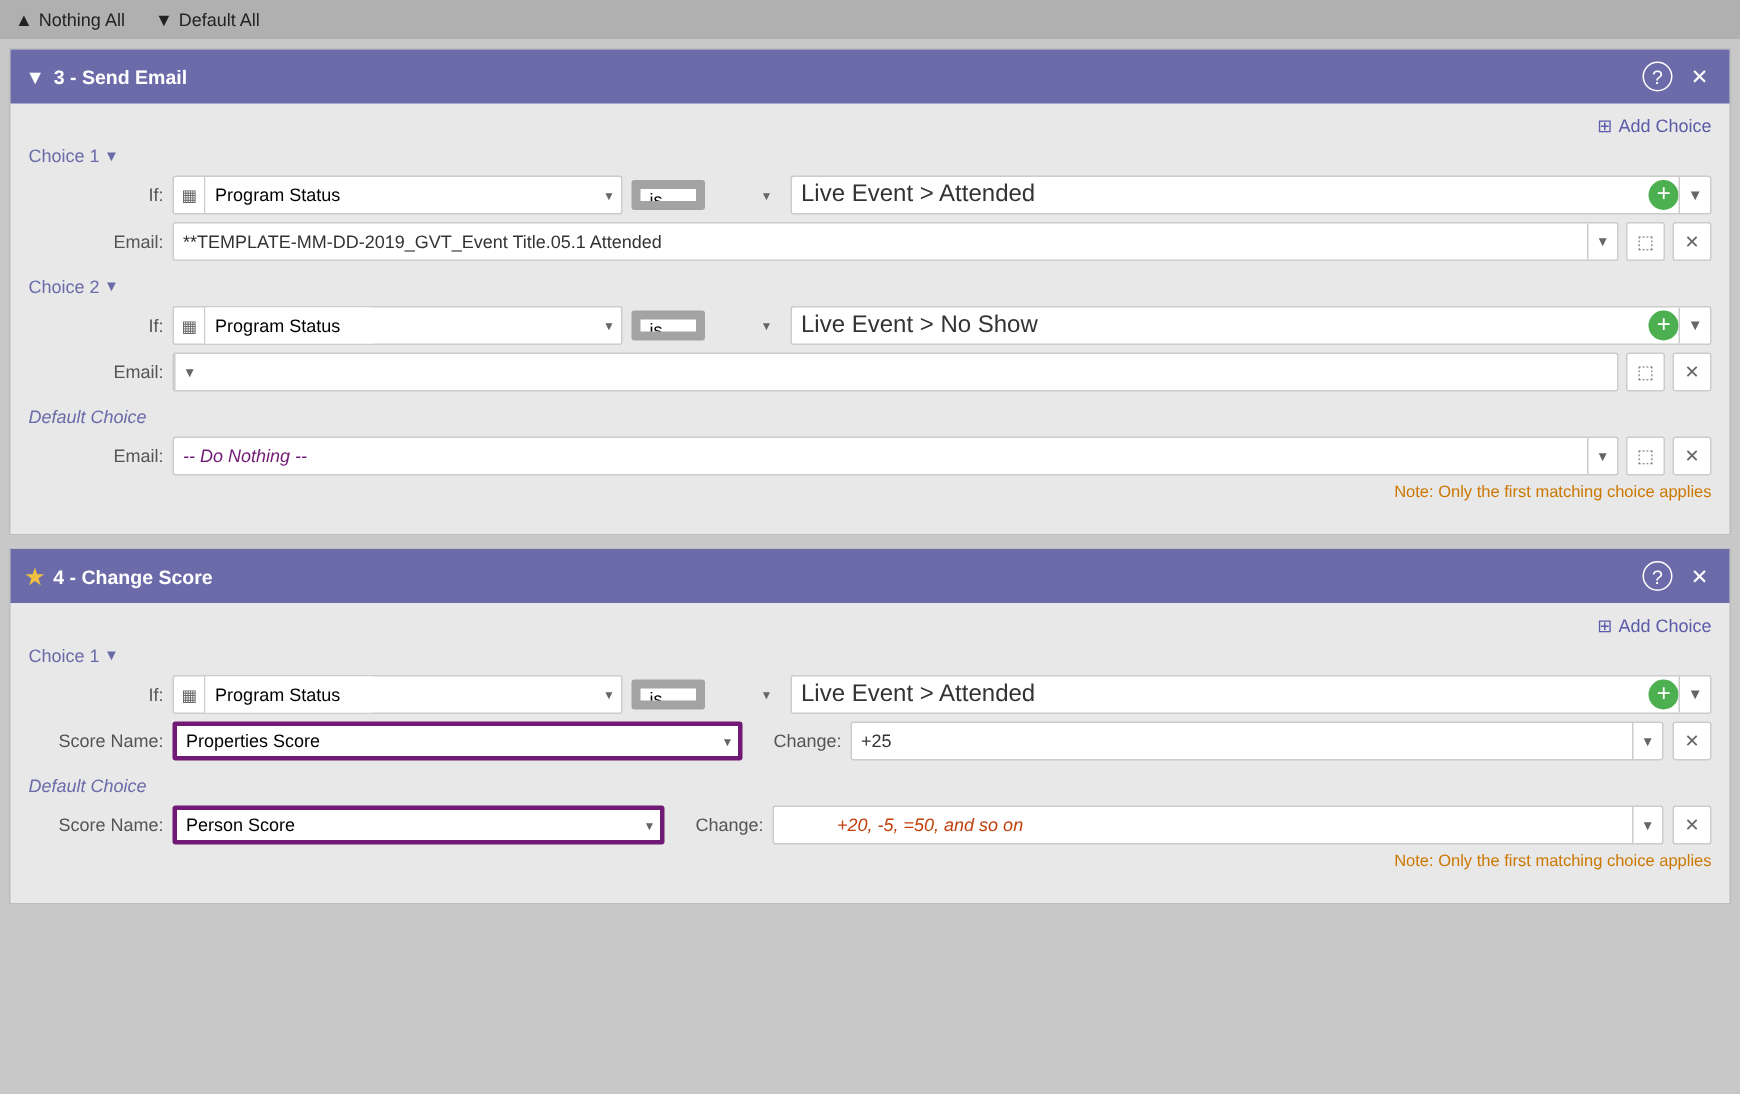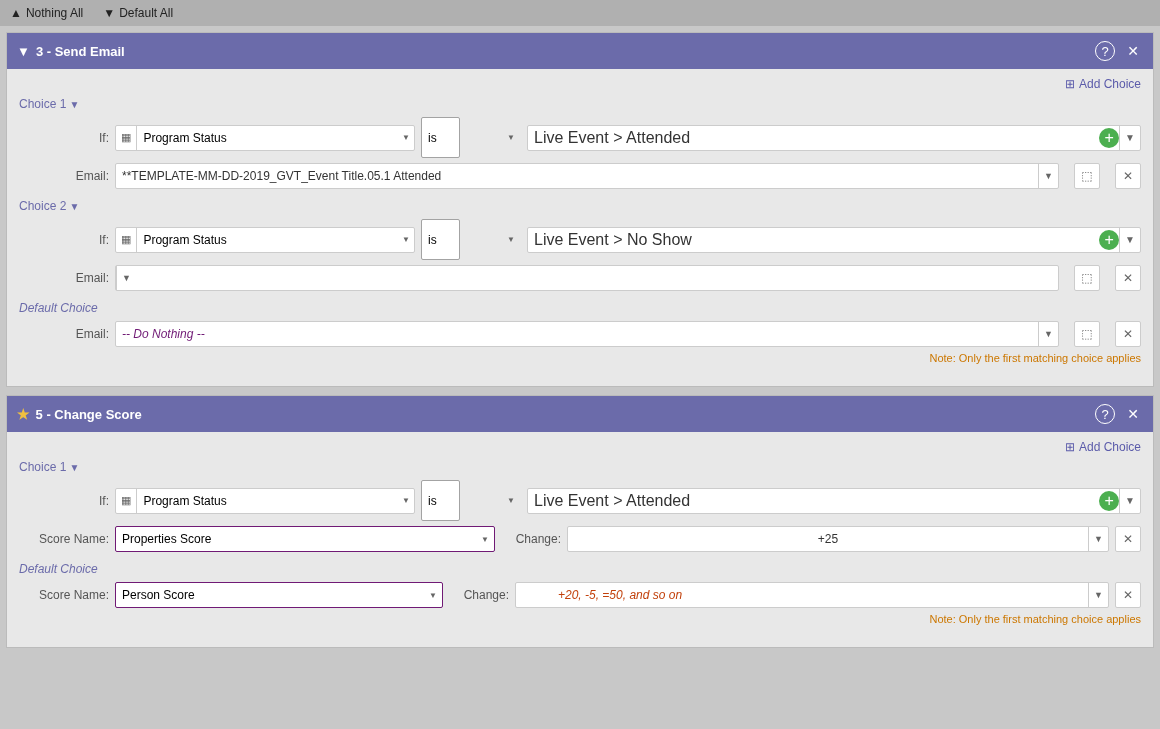--- a/index.html
+++ b/index.html
@@ -143,23 +143,23 @@
       font-size: 8px;
       position: absolute;
       right: 6px;
       pointer-events: none;
       color: #666;
     }
     .select-wrapper select {
       appearance: none;
       -webkit-appearance: none;
       background: white;
-      border: 1px solid #a3a3a3;
+      border: 6px solid #a3a3a3;
       border-radius: 2px;
-      height: 41px;
+      height: 20px;
       padding: 0 22px 0 6px;
       font-size: 12px;
       cursor: pointer;
       outline: none;
     }
 
     
     .program-status-wrap {
       display: flex;
       align-items: center;
@@ -230,21 +230,21 @@
       cursor: pointer;
       font-size: 10px;
       color: #666;
     }
 
     
     .email-field-wrap {
       display: flex;
       align-items: center;
       flex: 1;
-      gap: 15px;
+      gap: 5px;
     }
     .email-select-wrap {
       display: flex;
       align-items: center;
       background: white;
       border: 1px solid #ccc;
       border-radius: 2px;
       height: 26px;
       flex: 1;
     }
@@ -301,21 +301,21 @@
     
     .score-select-wrap {
       display: flex;
       align-items: center;
       position: relative;
     }
     .score-select-wrap select {
       appearance: none;
       -webkit-appearance: none;
       background: white;
-      border: 1px solid #701a75;
+      border: 3px solid #701a75;
       border-radius: 2px;
       height: 26px;
       padding: 0 22px 0 6px;
       font-size: 12px;
       cursor: pointer;
       outline: none;
       width: 100%;
     }
     .score-select-wrap::after {
       content: '▼';
@@ -468,21 +468,21 @@
           <span>Note: </span><span>Only the first matching choice applies</span>
         </div>
       </div>
     </div>
   </div>
 
   <div class="step-card">
     <div class="step-header">
       <div class="step-header-left">
         <span class="star-icon">★</span>
-        <span>5 - Change Score</span>
+        <span>4 - Change Score</span>
       </div>
       <div class="step-header-right">
         <button class="icon-btn circle">?</button>
         <button class="icon-btn">✕</button>
       </div>
     </div>
 
     <div class="step-body">
 
       <div class="add-choice-row">
@@ -521,21 +521,21 @@
         </div>
 
         <div class="field-row">
           <span class="field-label">Score Name:</span>
           <div class="score-select-wrap" style="width:380px;">
             <select>
               <option>Properties Score</option>
             </select>
           </div>
           <span class="field-label" style="width:60px;">Change:</span>
-          <div class="email-select-wrap" style="flex:1;text-align:center;">
+          <div class="email-select-wrap" style="flex:1;">
             <span class="es-text">+25</span>
             <span class="es-arrow">▼</span>
           </div>
           <button class="action-btn">✕</button>
         </div>
       </div>
 
       <div class="choice-section">
         <div class="default-choice-label">
           <span>Default Choice</span>

